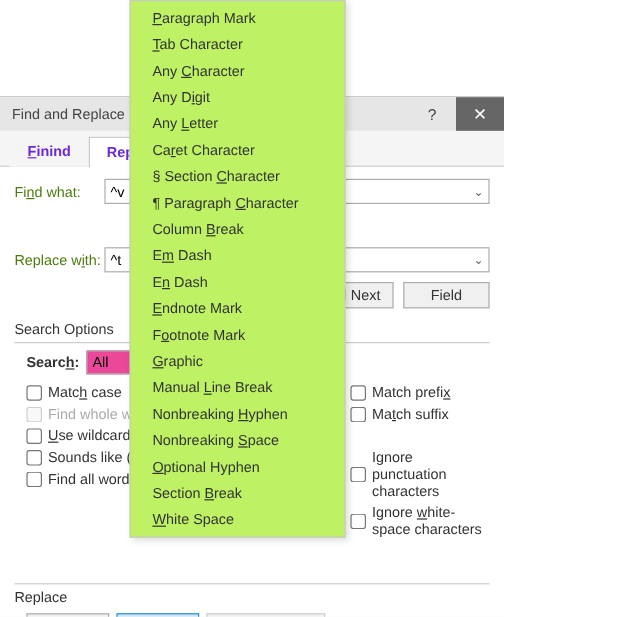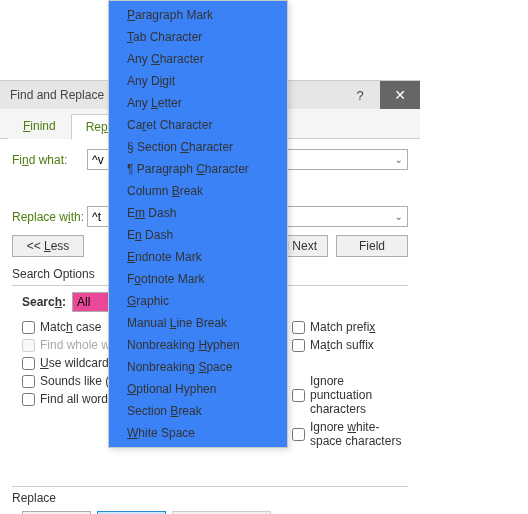--- a/index.html
+++ b/index.html
@@ -3,21 +3,21 @@
 <meta charset="utf-8">
 <style>
   * { box-sizing: border-box; margin: 0; padding: 0; font-family: "Segoe UI", Tahoma, sans-serif; font-size: 12px; }
   body { width: 528px; height: 514px; background: #fff; position: relative; overflow: hidden; }
   .dialog { position: absolute; left: 0; top: 80px; width: 420px; border-top: 1px solid #ccc; background: #f5f5f5; }
   .titlebar { display: flex; align-items: center; background: #e6e6e6; height: 28px; padding-left: 10px; }
   .title { flex: 1; color: #444; font-size: 12px; }
   .help-btn, .close-btn { width: 40px; height: 28px; display: flex; align-items: center; justify-content: center; color: #444; font-size: 13px; }
   .close-btn { background: #666; color: #fff; font-size: 14px; }
   .tabs { display: flex; background: #f5f5f5; padding: 4px 8px 0 8px; gap: 0; }
-  .tab { padding: 5px 14px; background: #f5f5f5; color: #4d7c0f; cursor: default; border: 1px solid transparent; }
+  .tab { padding: 5px 14px; background: #f5f5f5; color: #6d28d9; cursor: default; border: 1px solid transparent; font-weight: bold; }
   .tab.active { background: #fff; border: 1px solid #ccc; border-bottom: 1px solid #fff; position: relative; top: 1px; }
   .underline { text-decoration: underline; }
   .body { background: #fff; padding: 10px 12px; border-top: 1px solid #ccc; margin-top: -1px; }
   .row { display: flex; align-items: center; margin-bottom: 6px; }
   .row-label { width: 75px; color: #4d7c0f; }
   .combo { flex: 1; display: flex; align-items: center; border: 1px solid #adadad; background: #fff; height: 21px; padding: 0 4px; }
   .combo input { border: none; outline: none; flex: 1; font-size: 12px; }
   .combo .arrow { font-size: 10px; color: #666; }
   .spacer-row { height: 30px; }
   .btn-row { display: flex; gap: 8px; justify-content: flex-end; margin: 8px 0 10px 0; }
@@ -33,21 +33,21 @@
   .opts-right { flex: 1; padding-left: 70px; }
   .chk { display: flex; align-items: center; gap: 5px; margin-bottom: 4px; color: #333; }
   .chk.disabled { color: #aaa; }
   .chk input { width: 13px; height: 13px; }
   .right-group2 { margin-top: 22px; }
   .replace-sec { margin-top: 34px; border-top: 1px solid #ccc; padding-top: 4px; }
   .replace-btns { display: flex; gap: 6px; margin-top: 6px; padding-left: 10px; }
   .dd-btn { padding: 3px 10px; background: #f0f0f0; border: 1px solid #adadad; display: inline-flex; align-items: flex-start; gap: 4px; }
   .dd-btn.special { background: #cde6f7; border: 1px solid #2a8dd4; color: #1e4e79; }
   .caret { font-size: 9px; }
-  .menu { position: absolute; left: 108px; top: 0; width: 180px; background: #3b82f6; border: 1px solid #c8c8c8; box-shadow: 2px 2px 6px rgba(0,0,0,.15); z-index: 100; padding: 3px 0; }
+  .menu { position: absolute; left: 108px; top: 0; width: 180px; background: #bef264; border: 1px solid #c8c8c8; box-shadow: 2px 2px 6px rgba(0,0,0,.15); z-index: 100; padding: 3px 0; }
   .menu-item { padding: 4px 18px; color: #333; cursor: default; white-space: nowrap; }
 </style>
 </head>
 <body>
 
 <div class="dialog">
   <div class="titlebar">
     <span class="title">Find and Replace</span>
     <span class="help-btn">?</span>
     <span class="close-btn">✕</span>
@@ -66,21 +66,20 @@
     </div>
     <div class="spacer-row"></div>
     <div class="row">
       <span class="row-label">Replace w<span class="underline">i</span>th:</span>
       <div class="combo">
         <input value="^t" style="">
         <span class="arrow">⌄</span>
       </div>
     </div>
     <div class="btn-row">
-      <span class="btn btn-less" style="margin-right:auto">&lt;&lt; <span class="underline">L</span>ess</span>
       <span class="btn">Replace <span class="underline">A</span>ll</span>
       <span class="btn"><span class="underline">F</span>ind Next</span>
       <span class="btn">Field</span>
     </div>
 
     <div class="section-title">Search Options</div>
     <div class="search-opts">
       <div class="search-line">
         <span class="small-label">Searc<span class="underline">h</span>:</span>
         <div class="small-combo">

